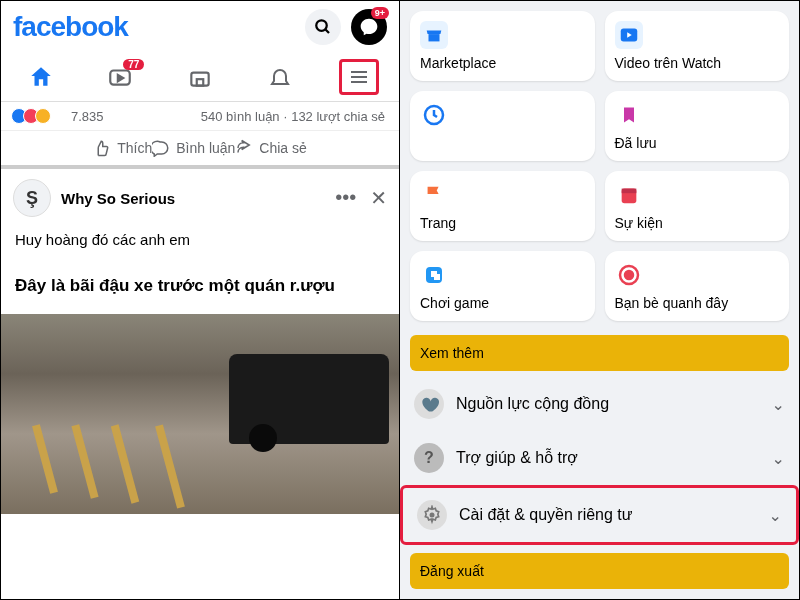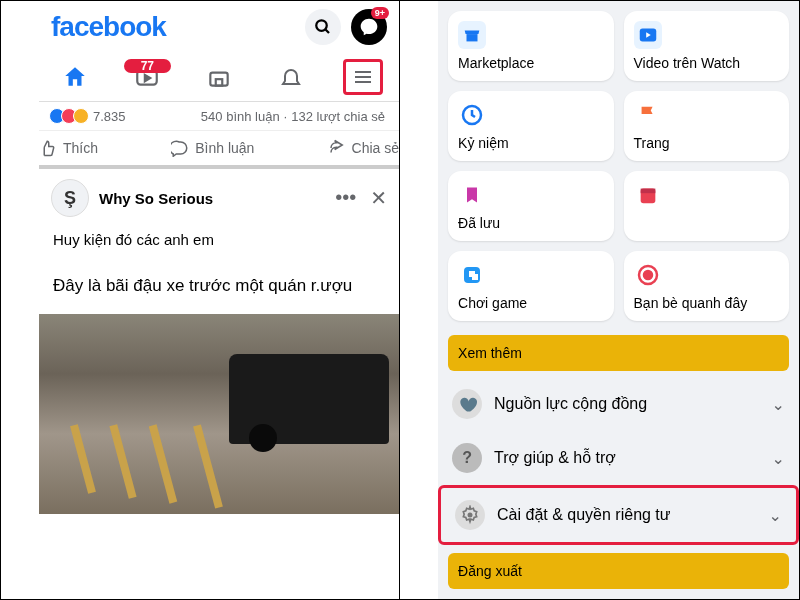--- a/index.html
+++ b/index.html
@@ -1,53 +1,53 @@
 <!DOCTYPE html>
 <html><head>
 <meta charset="utf-8">
 <style>
 * { box-sizing: border-box; margin: 0; padding: 0; }
 body { font-family: -apple-system, Helvetica, Arial, sans-serif; background: #fff; width: 800px; height: 600px; overflow: hidden; }
 .container { display: flex; width: 800px; height: 600px; border: 1px solid #000; }
-.pane { width: 400px; height: 100%; background: #fff; position: relative; overflow: hidden; margin-left: 38px; }
+.pane { width: 400px; height: 100%; background: #fff; position: relative; overflow: hidden; }
 .pane-left { border-right: 1px solid #000; }
 
 
 .topbar { display: flex; align-items: center; justify-content: space-between; padding: 8px 12px; }
 .logo { color: #1877f2; font-weight: bold; font-size: 28px; letter-spacing: -1px; }
 .topbar-icons { display: flex; gap: 10px; align-items: center; }
 .circle-btn { width: 36px; height: 36px; border-radius: 50%; background: #f0f2f5; display: flex; align-items: center; justify-content: center; position: relative; }
 .badge { position: absolute; top: -2px; right: -2px; background: #e41e3f; color: #fff; font-size: 9px; font-weight: bold; padding: 1px 4px; border-radius: 8px; }
 
 .tabbar { display: flex; justify-content: space-around; align-items: center; border-bottom: 1px solid #ddd; padding: 6px 0; }
 .tab { width: 40px; height: 36px; display: flex; align-items: center; justify-content: center; position: relative; color: #65676b; }
 .tab.active { color: #1877f2; }
-.tab .badge { top: 0; right: -4px; font-size: 12px; padding: 0 17px; }
+.tab .badge { top: 0; right: -4px; font-size: 10px; padding: 0 5px; }
 .tab.highlighted { border: 3px solid #e41e3f; border-radius: 4px; }
 
 .stats-row { display: flex; justify-content: space-between; padding: 6px 14px; font-size: 13px; color: #65676b; align-items: center; }
-.reactions { display: flex; align-items: center; gap: 4px; }
+.reactions { display: flex; align-items: center; gap: 20px; }
 .react-icons { display: flex; }
 .react-icon { width: 16px; height: 16px; border-radius: 50%; margin-left: -4px; border: 1px solid #fff; }
 .react-like { background: #1877f2; }
 .react-love { background: #f33e58; }
 .react-haha { background: #f7b125; }
 
-.actions-row { display: flex; justify-content: space-between; padding: 8px 0; border-top: 1px solid #eee; border-bottom: 4px solid #ccc; }
+.actions-row { display: flex; justify-content: center; padding: 8px 0; border-top: 1px solid #eee; border-bottom: 4px solid #ccc; }
 .action { display: flex; align-items: center; gap: 6px; color: #65676b; font-size: 14px; }
 
 .post-header { display: flex; align-items: center; padding: 10px 12px; gap: 10px; }
 .avatar { width: 38px; height: 38px; border-radius: 50%; background: #f0f2f5; display: flex; align-items: center; justify-content: center; font-size: 18px; font-weight: bold; color: #333; border: 1px solid #ddd; }
 .post-meta { flex: 1; }
 .post-author { font-weight: 600; font-size: 15px; }
 .post-time { font-size: 12px; color: #65676b; display: flex; align-items: center; gap: 4px; }
 .post-options { display: flex; gap: 14px; color: #65676b; font-size: 20px; }
 
 .post-text { padding: 4px 14px 10px; font-size: 15px; }
-.post-caption { padding: 18px 14px; font-weight: normal; font-size: 17px; }
+.post-caption { padding: 18px 14px; font-weight: bold; font-size: 17px; }
 .post-image { width: 100%; height: 200px; background: linear-gradient(180deg, #8a8578 0%, #6b6358 30%, #a0968a 60%, #7a6f5f 100%); position: relative; overflow: hidden; }
 .car { position: absolute; right: 10px; top: 40px; width: 160px; height: 90px; background: #1a1a1a; border-radius: 8px 8px 4px 4px; }
 .car::after { content: ''; position: absolute; bottom: -8px; left: 20px; width: 28px; height: 28px; background: #0a0a0a; border-radius: 50%; }
 .bollard { position: absolute; width: 8px; background: #c9a24a; transform: rotate(-15deg); }
 .b1 { height: 70px; left: 40px; bottom: 20px; }
 .b2 { height: 75px; left: 80px; bottom: 15px; }
 .b3 { height: 80px; left: 120px; bottom: 10px; }
 .b4 { height: 85px; left: 165px; bottom: 5px; }
 
 
@@ -163,21 +163,21 @@
       <div class="avatar">Ş</div>
       <div class="post-meta">
         <div class="post-author">Why So Serious</div>
       </div>
       <div class="post-options">
         <span>•••</span>
         <span>✕</span>
       </div>
     </div>
 
-    <div class="post-text">Huy kiện đó các anh em</div>
+    <div class="post-text">Huy hoàng đó các anh em</div>
     <div class="post-caption">Đây là bãi đậu xe trước một quán r.ượu</div>
     <div class="post-image">
       <div class="car"></div>
       <div class="bollard b1"></div>
       <div class="bollard b2"></div>
       <div class="bollard b3"></div>
       <div class="bollard b4"></div>
     </div>
   </div>
 
@@ -201,45 +201,45 @@
           </div>
         <div class="tile-label">Video trên Watch</div>
       </div>
       <div class="tile">
         <div class="tile-icon">
             <svg width="24" height="24" viewBox="0 0 24 24" fill="none" stroke="#1877f2" stroke-width="2.5">
               <circle cx="12" cy="12" r="9"></circle>
               <path d="M12 7v5l3 2"></path>
             </svg>
           </div>
-        <div class="tile-label">Kỷ niệm</div>
+      </div>
+      <div class="tile">
+        <div class="tile-icon">
+            <svg width="20" height="24" viewBox="0 0 24 24">
+              <path d="M6 3h12v18l-6-4-6 4z" fill="#c938a8"></path>
+            </svg>
+          </div>
+        <div class="tile-label">Đã lưu</div>
       </div>
       <div class="tile">
         <div class="tile-icon">
             <svg width="22" height="24" viewBox="0 0 24 24" fill="#f7703c">
               <path d="M5 3v18M5 3h12l-2 4 2 4H5"></path>
             </svg>
           </div>
         <div class="tile-label">Trang</div>
-      </div>
-      <div class="tile">
-        <div class="tile-icon">
-            <svg width="20" height="24" viewBox="0 0 24 24">
-              <path d="M6 3h12v18l-6-4-6 4z" fill="#c938a8"></path>
-            </svg>
-          </div>
-        <div class="tile-label">Đã lưu</div>
       </div>
       <div class="tile">
         <div class="tile-icon">
             <svg width="22" height="22" viewBox="0 0 24 24" fill="#e94052">
               <rect x="4" y="5" width="16" height="16" rx="3"></rect>
               <rect x="4" y="5" width="16" height="5" fill="#c1304a"></rect>
             </svg>
           </div>
+        <div class="tile-label">Sự kiện</div>
       </div>
       <div class="tile">
         <div class="tile-icon">
             <svg width="24" height="24" viewBox="0 0 24 24" fill="#2297f4">
               <rect x="4" y="4" width="16" height="16" rx="4"></rect>
               <path d="M9 8h6v3h3v6h-6v-3H9z" fill="#fff"></path>
             </svg>
           </div>
         <div class="tile-label">Chơi game</div>
       </div>

